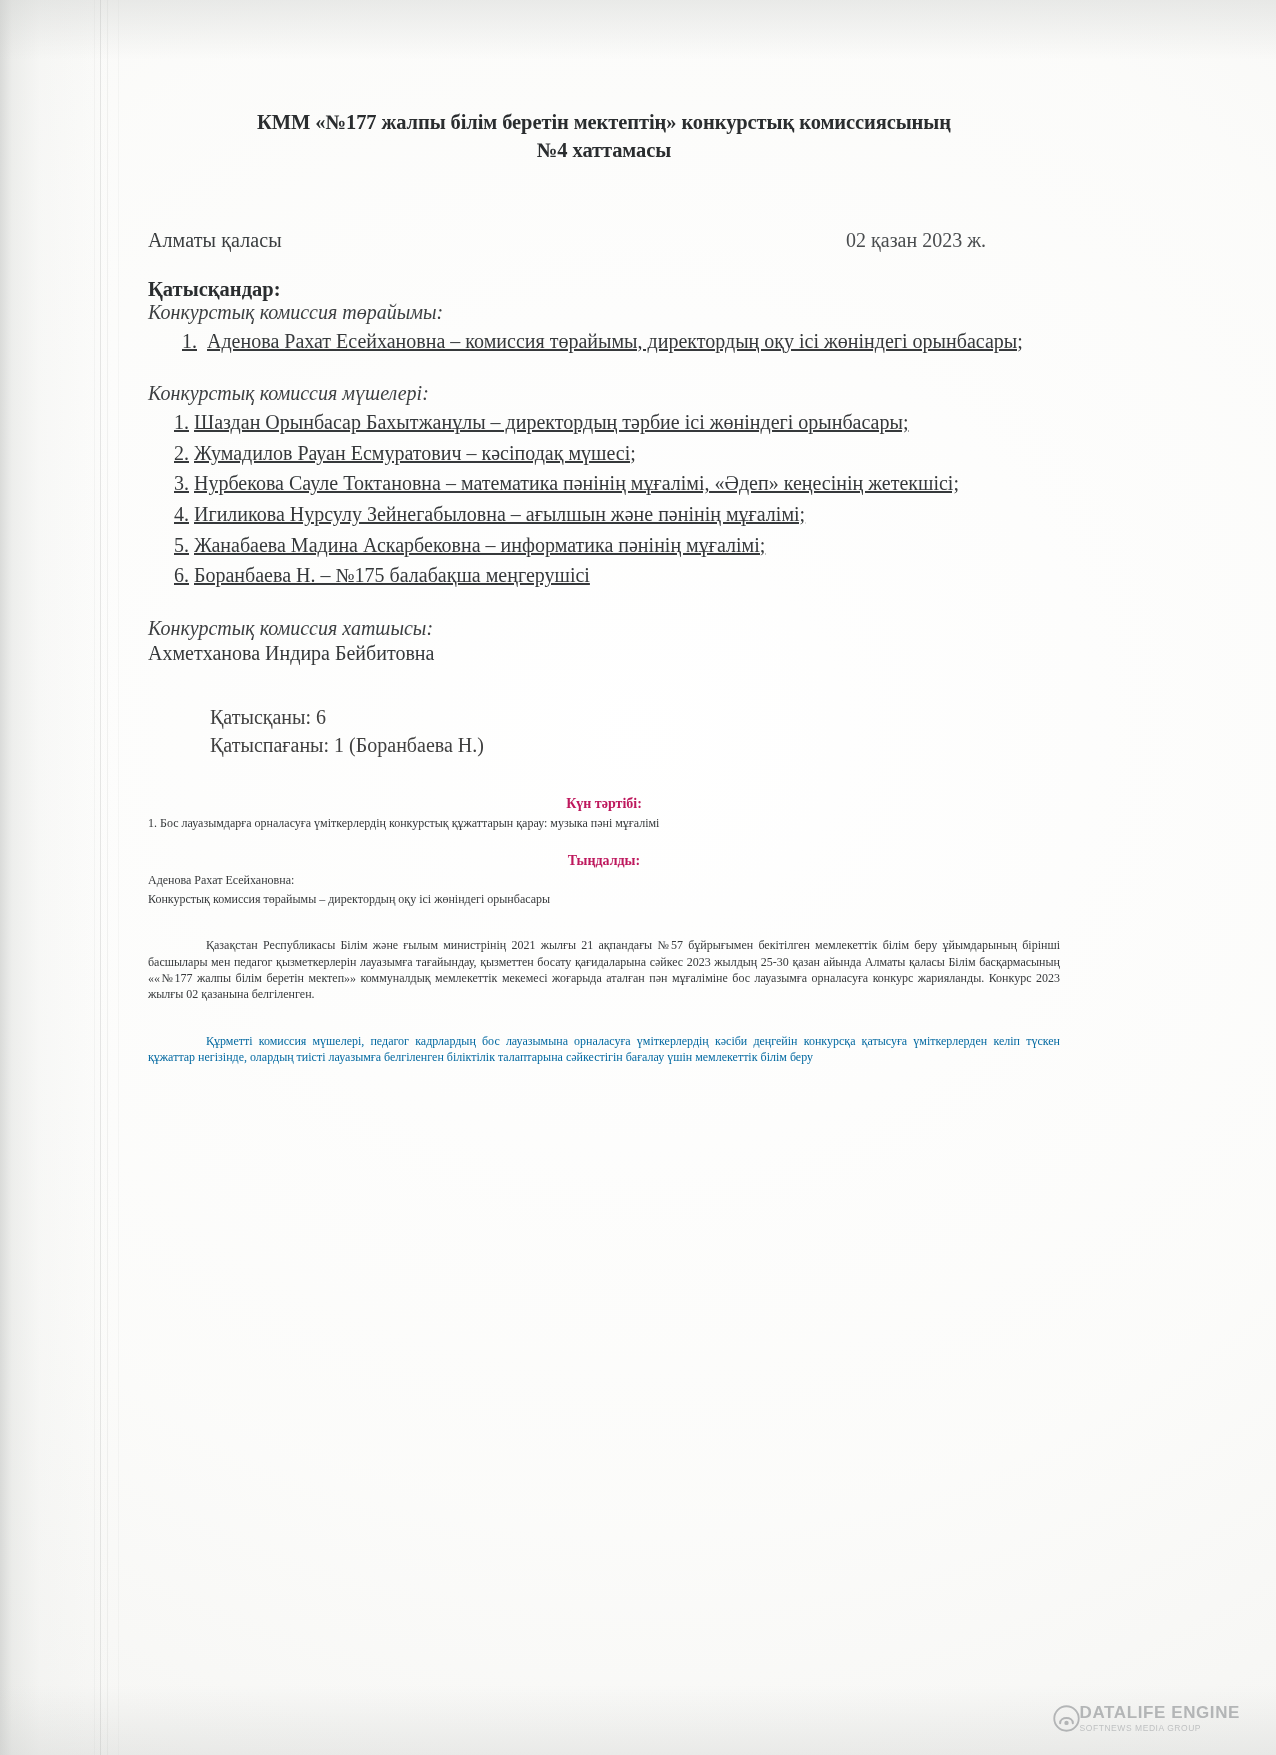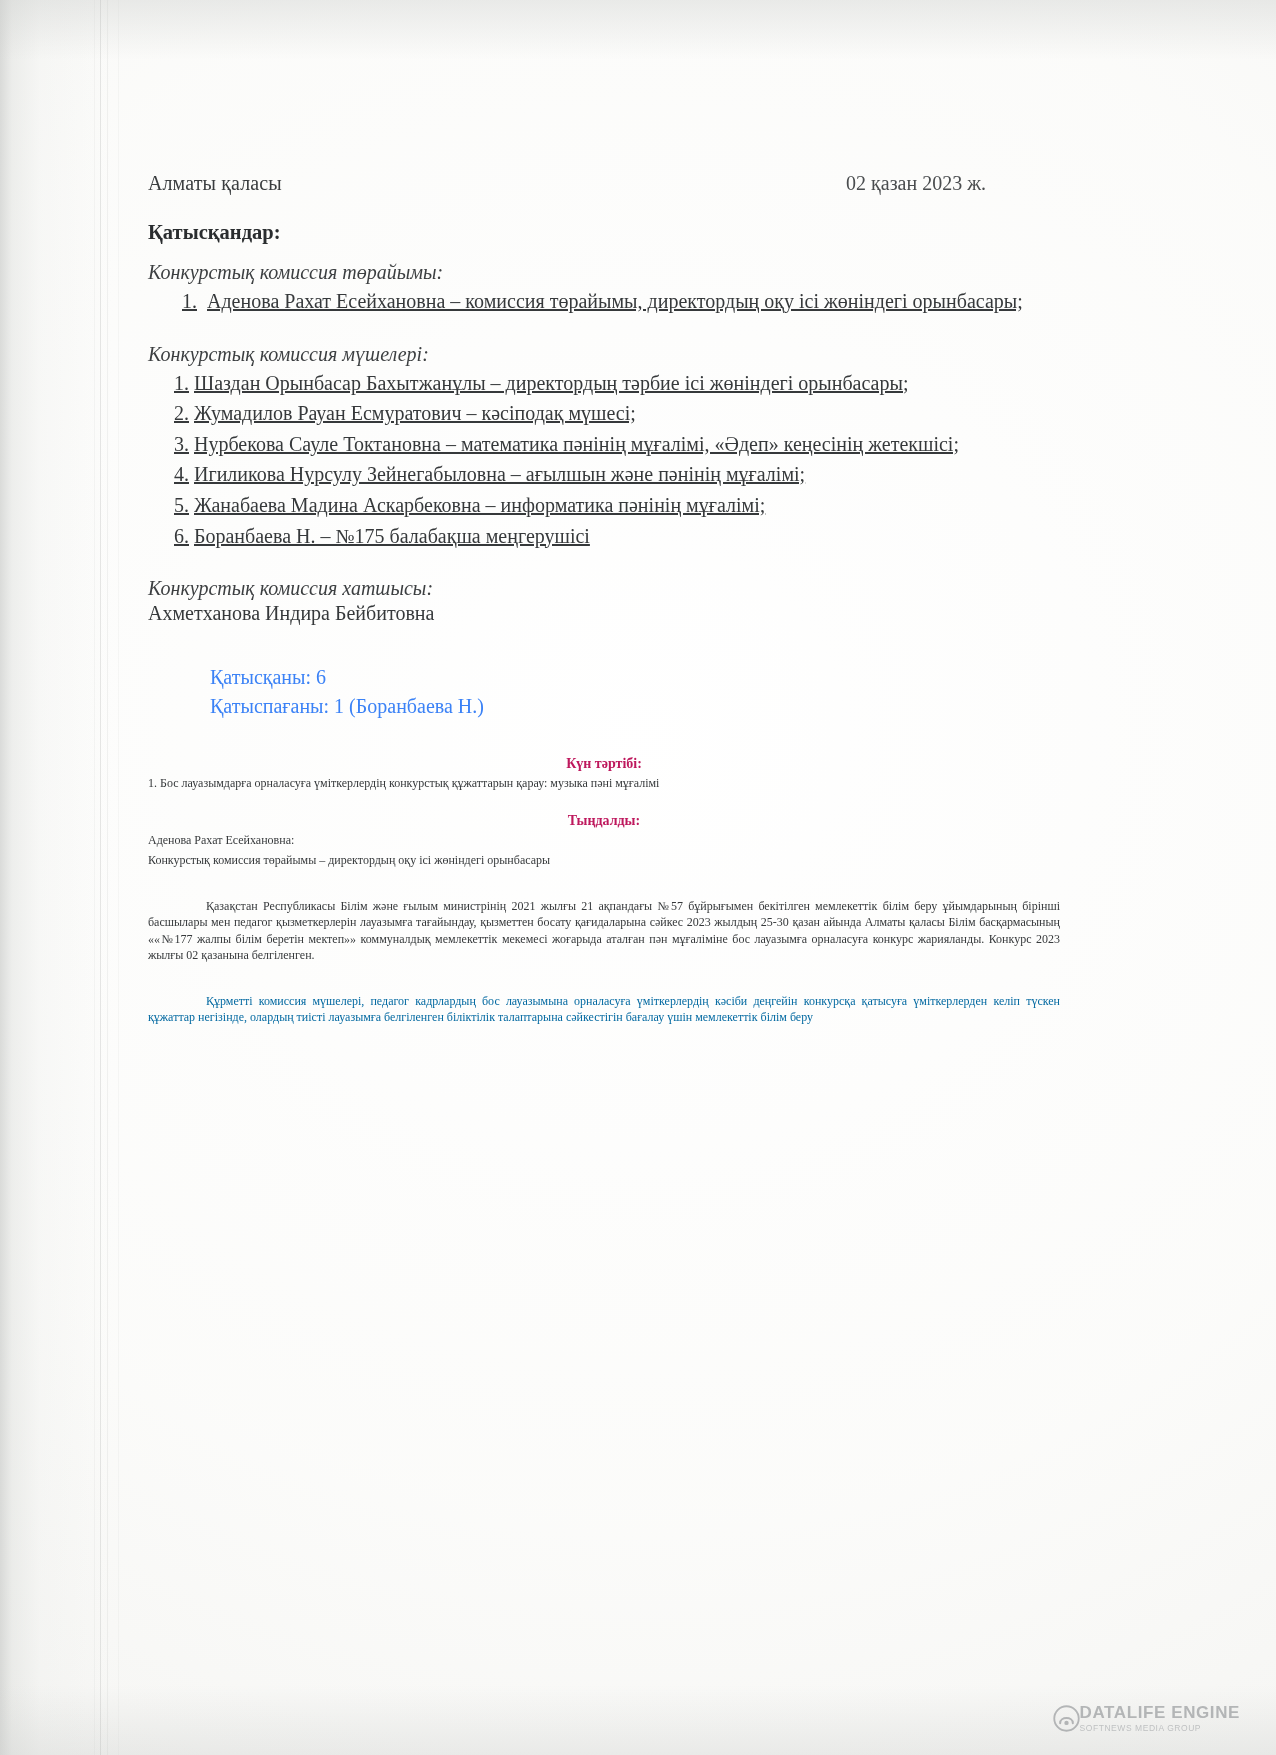--- a/index.html
+++ b/index.html
@@ -99,21 +99,21 @@
 
   .sec-head-bold {
     font-weight: bold;
     font-size: 20.5px;
     margin-top: 26px;
     color: #2a2d2f;
   }
   .sec-head-italic {
     font-style: italic;
     font-size: 20px;
-    margin-top: 17px;
+    margin-top: 0;
     color: #3c3f41;
   }
   .sec-head-italic.gap {
     margin-top: 28px;
   }
 
   .numbered {
     list-style: none;
     margin: 0;
     padding: 0;
@@ -143,21 +143,21 @@
   .secretary-name {
     font-size: 20px;
     margin-top: 2px;
     color: #36393b;
   }
 
   .attendance {
     margin-top: 38px;
     padding-left: 62px;
     font-size: 20px;
-    color: #3b82f6;
+    color: #404040;
     line-height: 1.42;
   }
 
   .center-head {
     text-align: center;
     font-weight: bold;
     font-size: 14px;
     margin-top: 36px;
     color: #be185d;
   }
@@ -215,20 +215,24 @@
 <div class="page">
 
   <div class="paper-tint"></div>
   <div class="edge-shadow-left"></div>
   <div class="edge-shadow-top"></div>
   <div class="edge-shadow-bottom"></div>
   <div class="streaks"></div>
 
   <div class="content">
 
+    <div class="doc-title">
+      <span>КММ «№177 жалпы білім беретін мектептің» конкурстық комиссиясының</span>
+      <span class="t-line2">№4 хаттамасы</span>
+    </div>
 
     <div class="meta-row">
       <span class="place">Алматы қаласы</span>
       <span class="date">02 қазан 2023 ж.</span>
     </div>
 
     <div class="sec-head-bold">Қатысқандар:</div>
 
     <div class="sec-head-italic">Конкурстық комиссия төрайымы:</div>
     <ol class="numbered">

